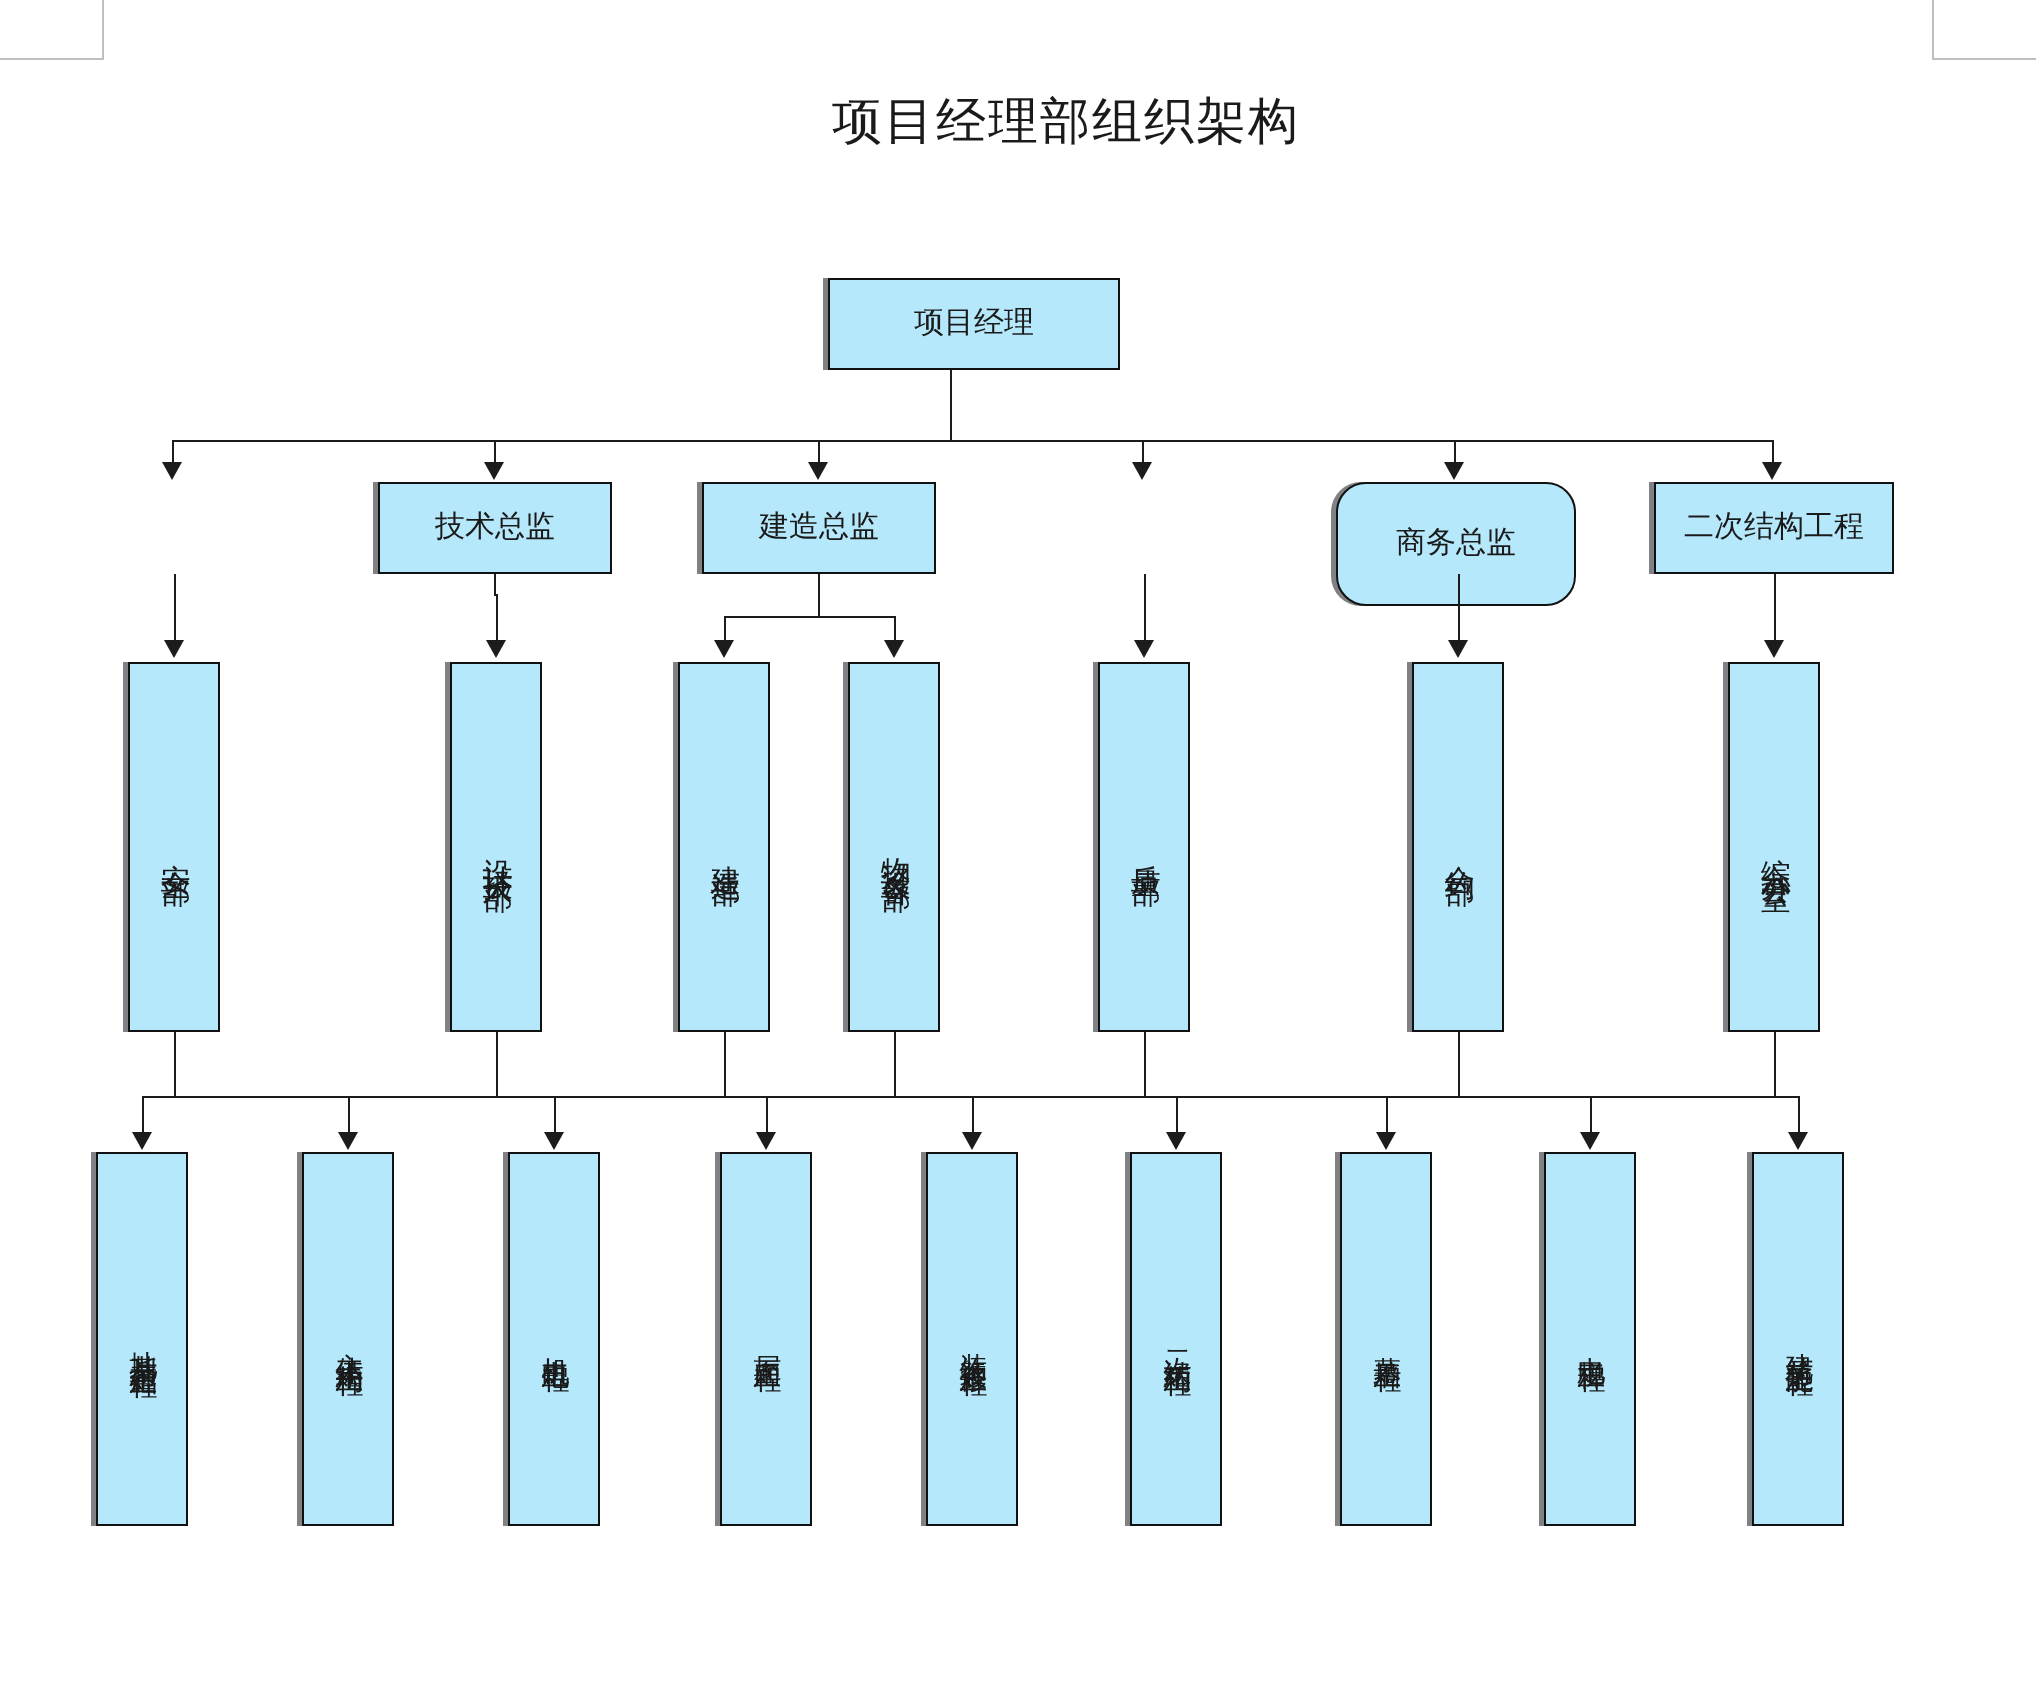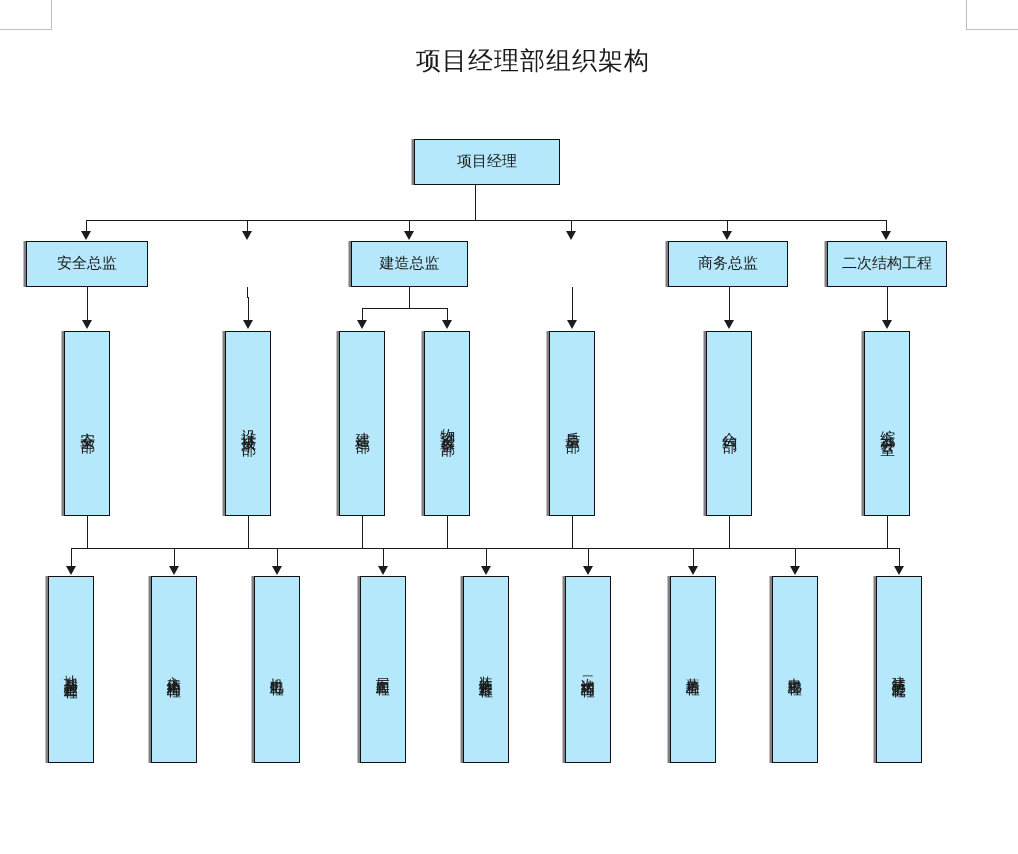--- a/index.html
+++ b/index.html
@@ -125,27 +125,27 @@
   <div class="arrow" style="left:242px; top:231px;"></div>
   <div class="vline" style="left:409px; top:220px; height:12px;"></div>
   <div class="arrow" style="left:404px; top:231px;"></div>
   <div class="vline" style="left:571px; top:220px; height:12px;"></div>
   <div class="arrow" style="left:566px; top:231px;"></div>
   <div class="vline" style="left:727px; top:220px; height:12px;"></div>
   <div class="arrow" style="left:722px; top:231px;"></div>
   <div class="vline" style="left:886px; top:220px; height:12px;"></div>
   <div class="arrow" style="left:881px; top:231px;"></div>
 
-  <div class="node horiz" style="left:26px; top:241px; width:122px; height:46px;">
-    <span>安全总监</span>
+  <div class="node horiz" style="left:189px; top:241px; width:117px; height:46px;">
+    <span>技术总监</span>
   </div>
   <div class="node horiz" style="left:351px; top:241px; width:117px; height:46px;align-items:center;">
     <span>建造总监</span>
   </div>
-  <div class="node horiz" style="left:668px; top:241px; width:120px; height:46px;">
+  <div class="node horiz" style="left:668px; top:241px; width:120px; height:62px;border-radius:15px;">
     <span>商务总监</span>
   </div>
   <div class="node horiz" style="left:827px; top:241px; width:120px; height:46px;">
     <span>二次结构工程</span>
   </div>
 
   <div class="vline" style="left:87px;  top:287px; height:33px;"></div>
   <div class="arrow" style="left:82px;  top:320px;"></div>
 
   <div class="vline" style="left:247px; top:287px; height:10px;"></div>

